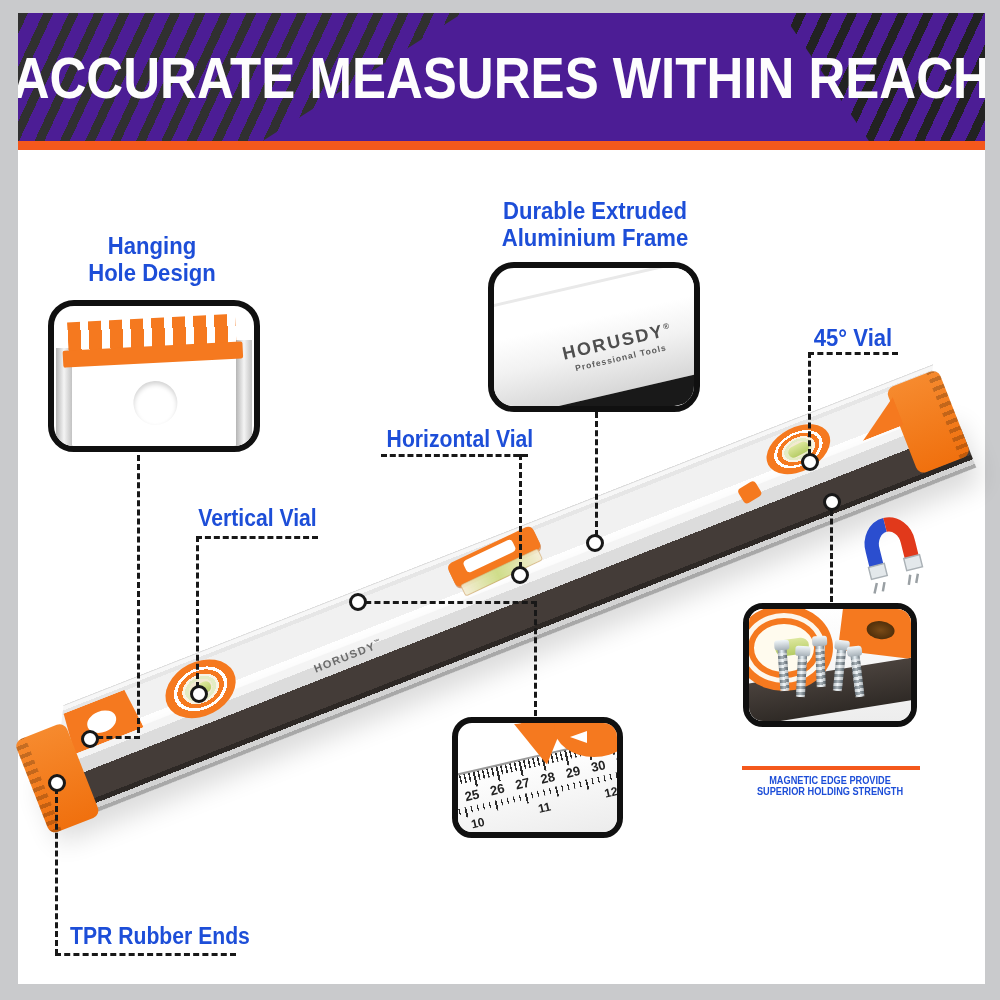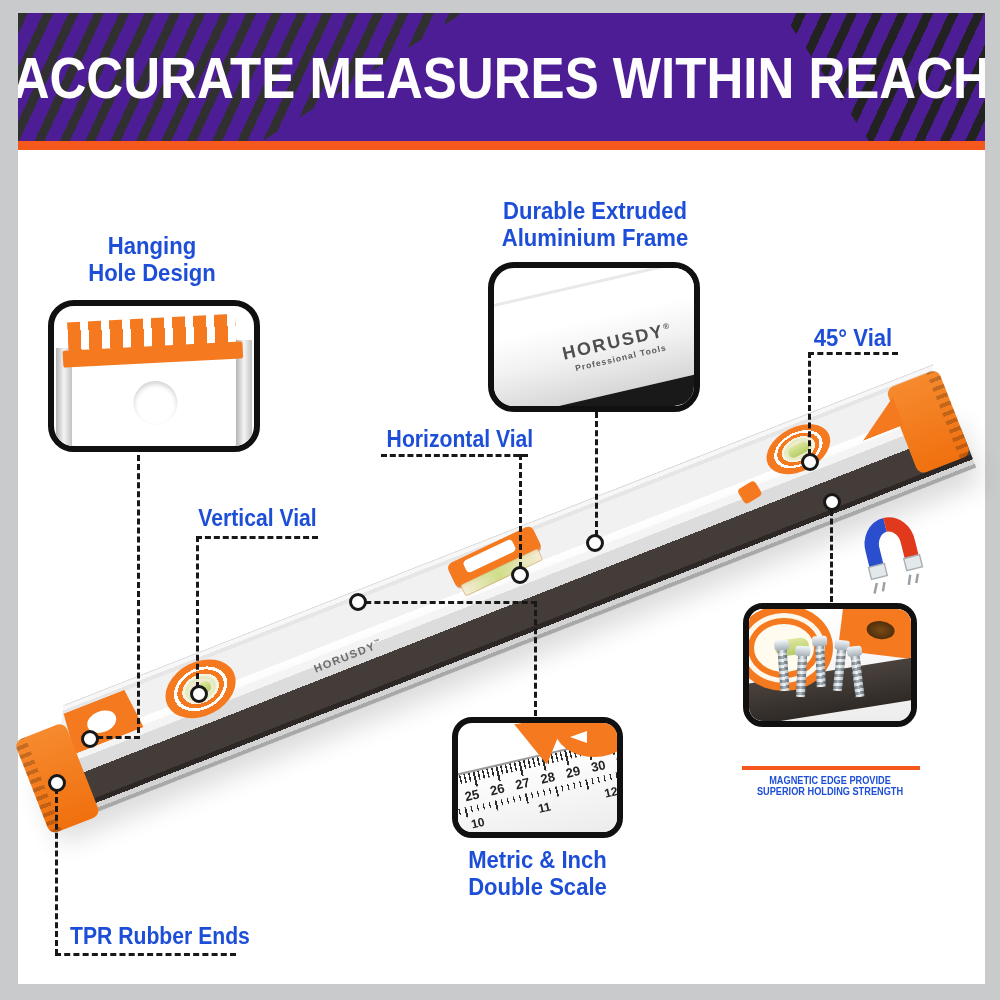--- a/index.html
+++ b/index.html
@@ -301,21 +301,17 @@
   <div class="lbl fs23" style="left:190px;top:505px;width:135px;">
     <span class="ln">Vertical Vial</span>
   </div>
 
   <div class="orange-rule" style="left:742px;top:766px;width:178px;height:4px;"></div>
   <div class="lbl fs14" style="left:722px;top:775px;width:216px;">
     <span class="ln">MAGNETIC EDGE PROVIDE</span>
     <span class="ln">SUPERIOR HOLDING STRENGTH</span>
   </div>
 
-  <div class="lbl fs24" style="left:452px;top:846px;width:171px;">
-    <span class="ln">Metric &amp; Inch</span>
-    <span class="ln">Double Scale</span>
-  </div>
 
   <div class="lbl fs23" style="left:70px;top:923px;width:180px;text-align:left;">
     <span class="ln" style="transform-origin:left;">TPR Rubber Ends</span>
   </div>
 </div>
 
 </body></html>

